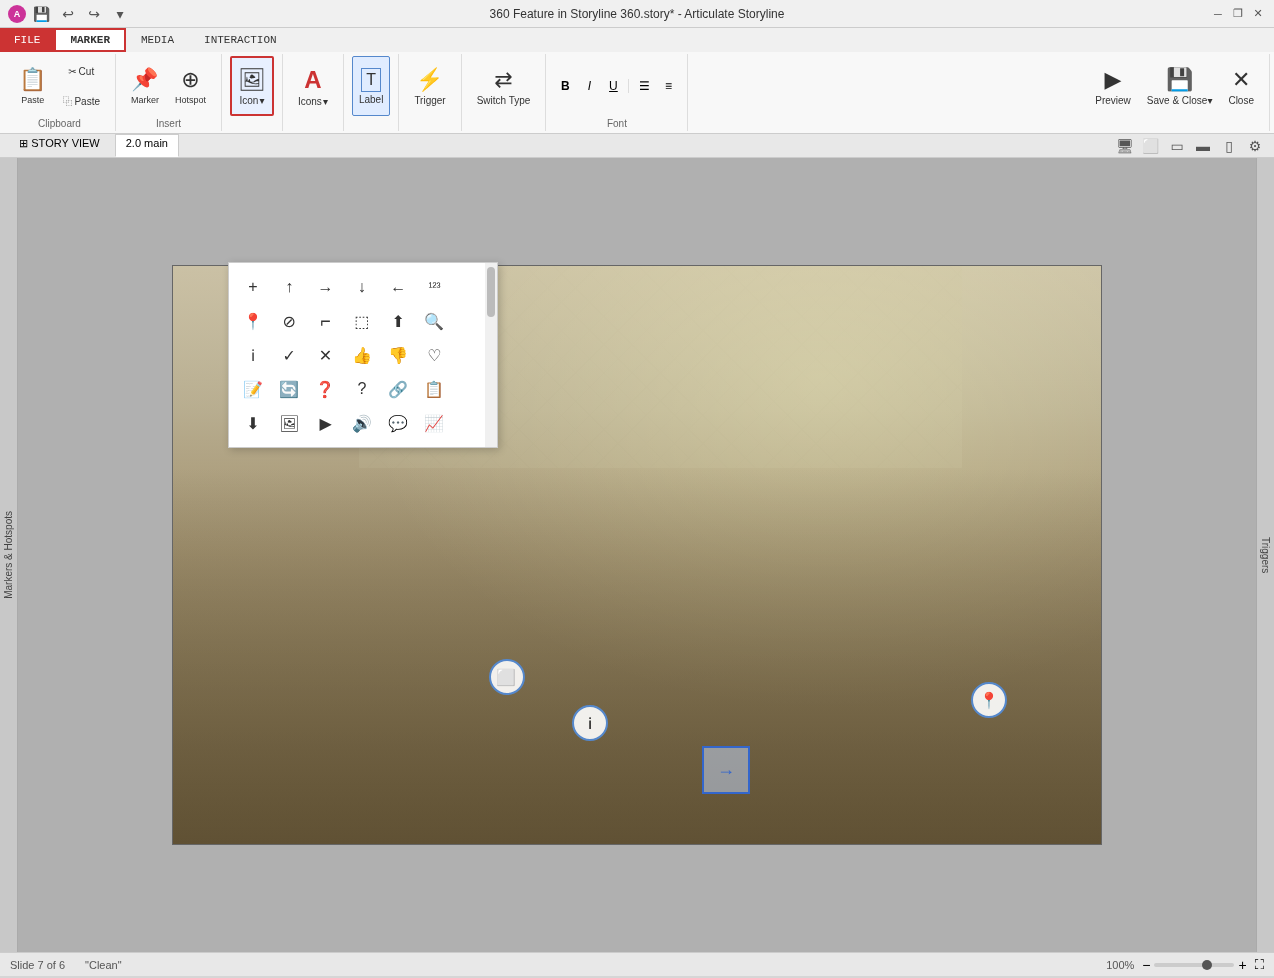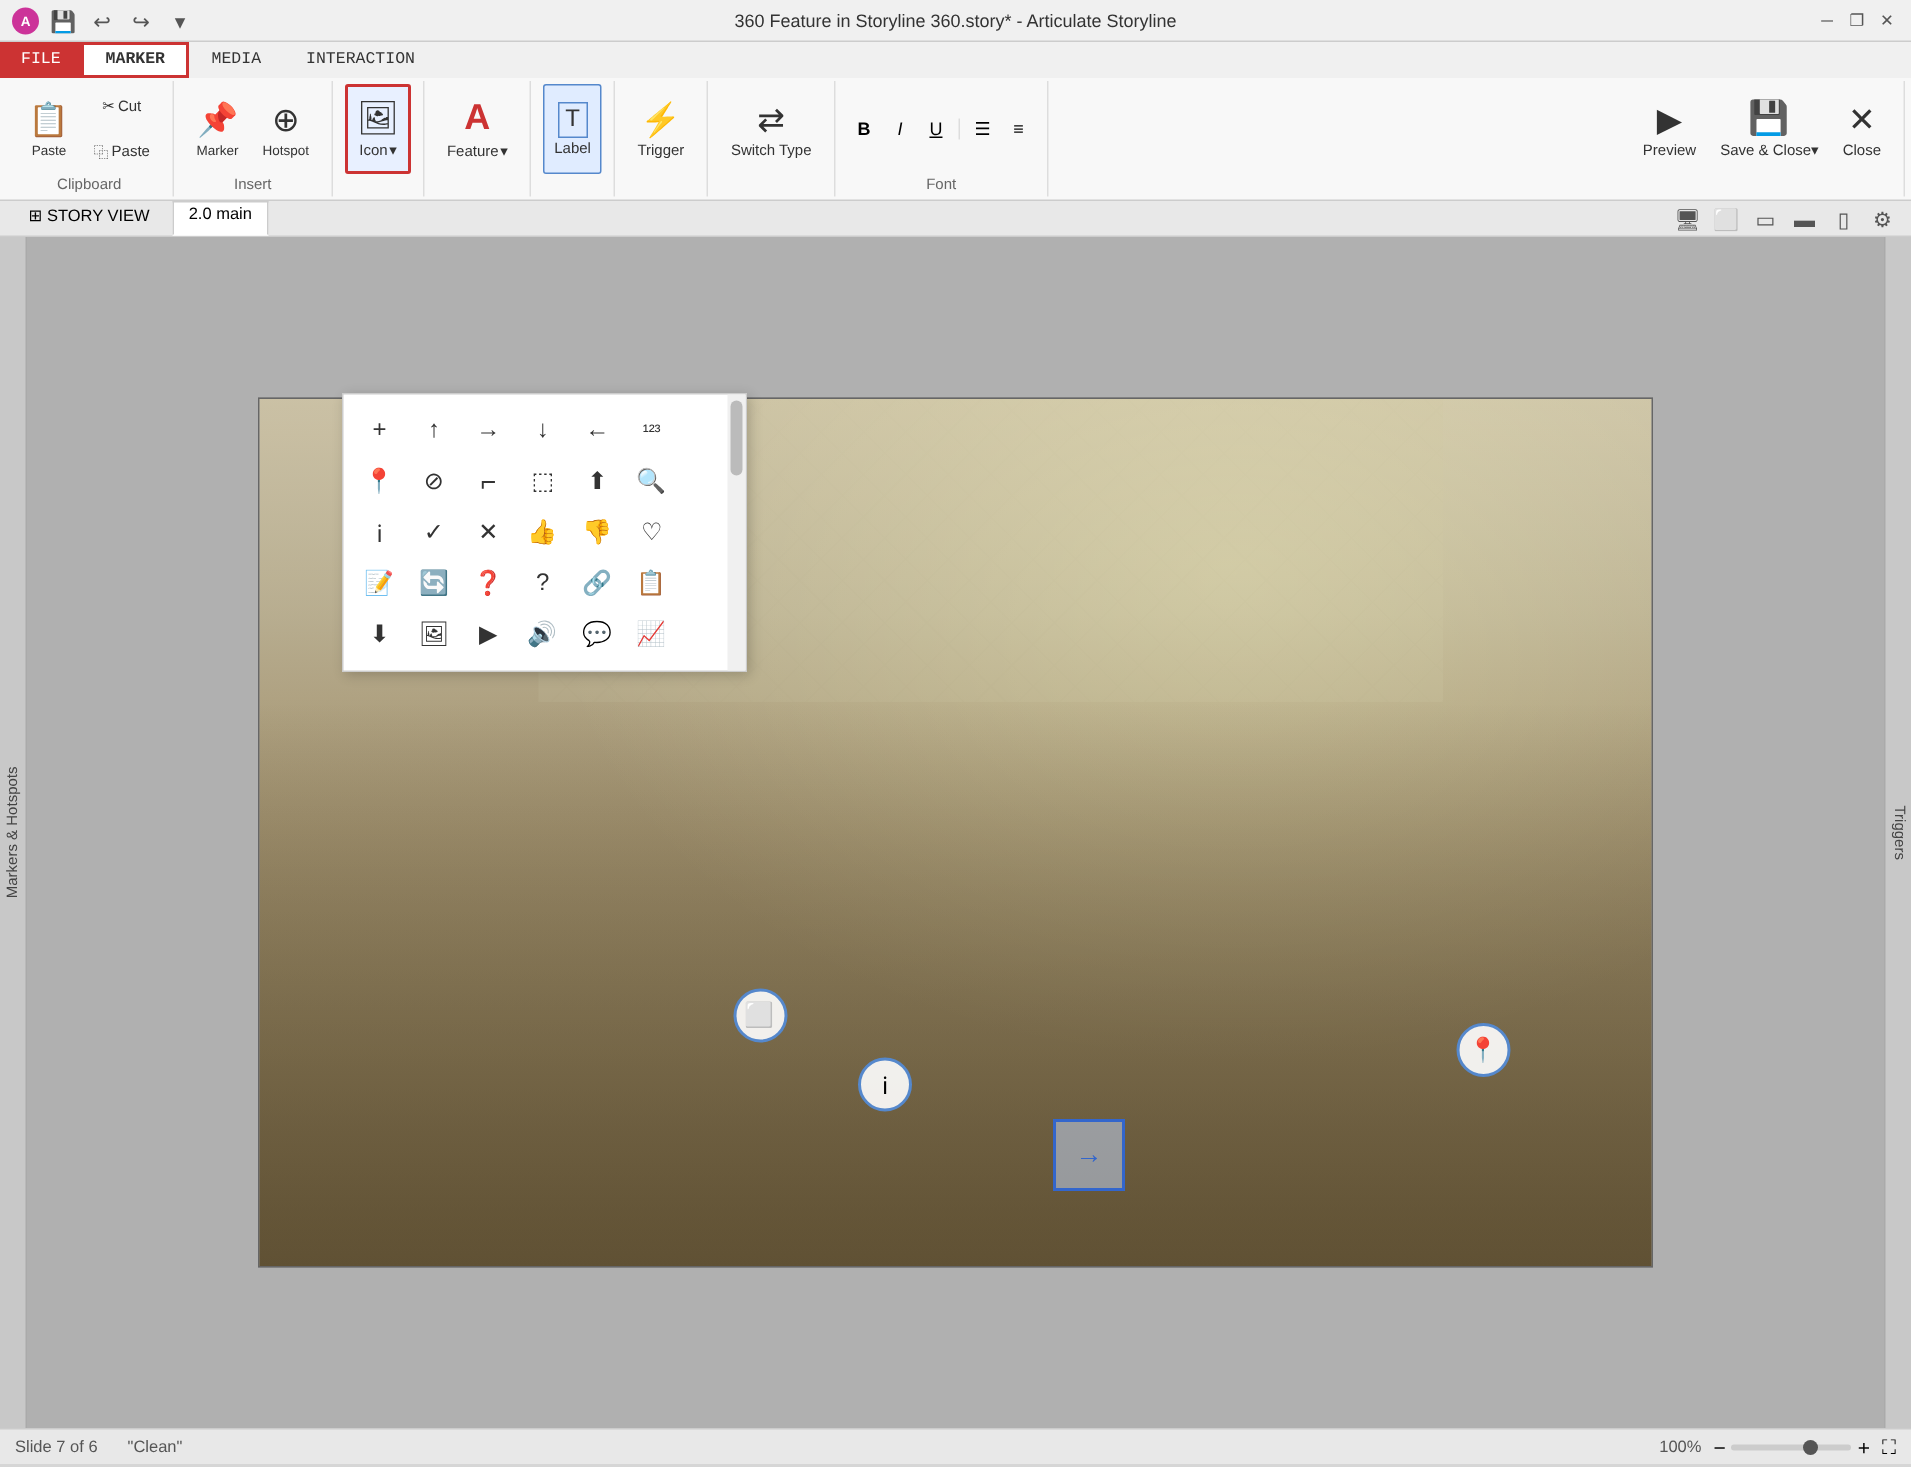--- a/index.html
+++ b/index.html
@@ -248,21 +248,21 @@
         </div>
       </div>
       <div class="ribbon-group-label">&nbsp;</div>
     </div>
 
     <div class="ribbon-group">
       <div class="ribbon-group-items">
         <div class="ribbon-btn">
           <div class="ribbon-btn-icon" style="font-weight:bold; font-size:24px; color:#cc3333;">A</div>
           <div style="display:flex;align-items:center;gap:1px;">
-            <span>Feature</span>
+            <span>Icons</span>
             <span>▾</span>
           </div>
         </div>
       </div>
       <div class="ribbon-group-label">&nbsp;</div>
     </div>
 
     <div class="ribbon-group">
       <div class="ribbon-group-items">
         <div class="ribbon-btn" style="border:1px solid #5588cc; background:#e0ecff;">

